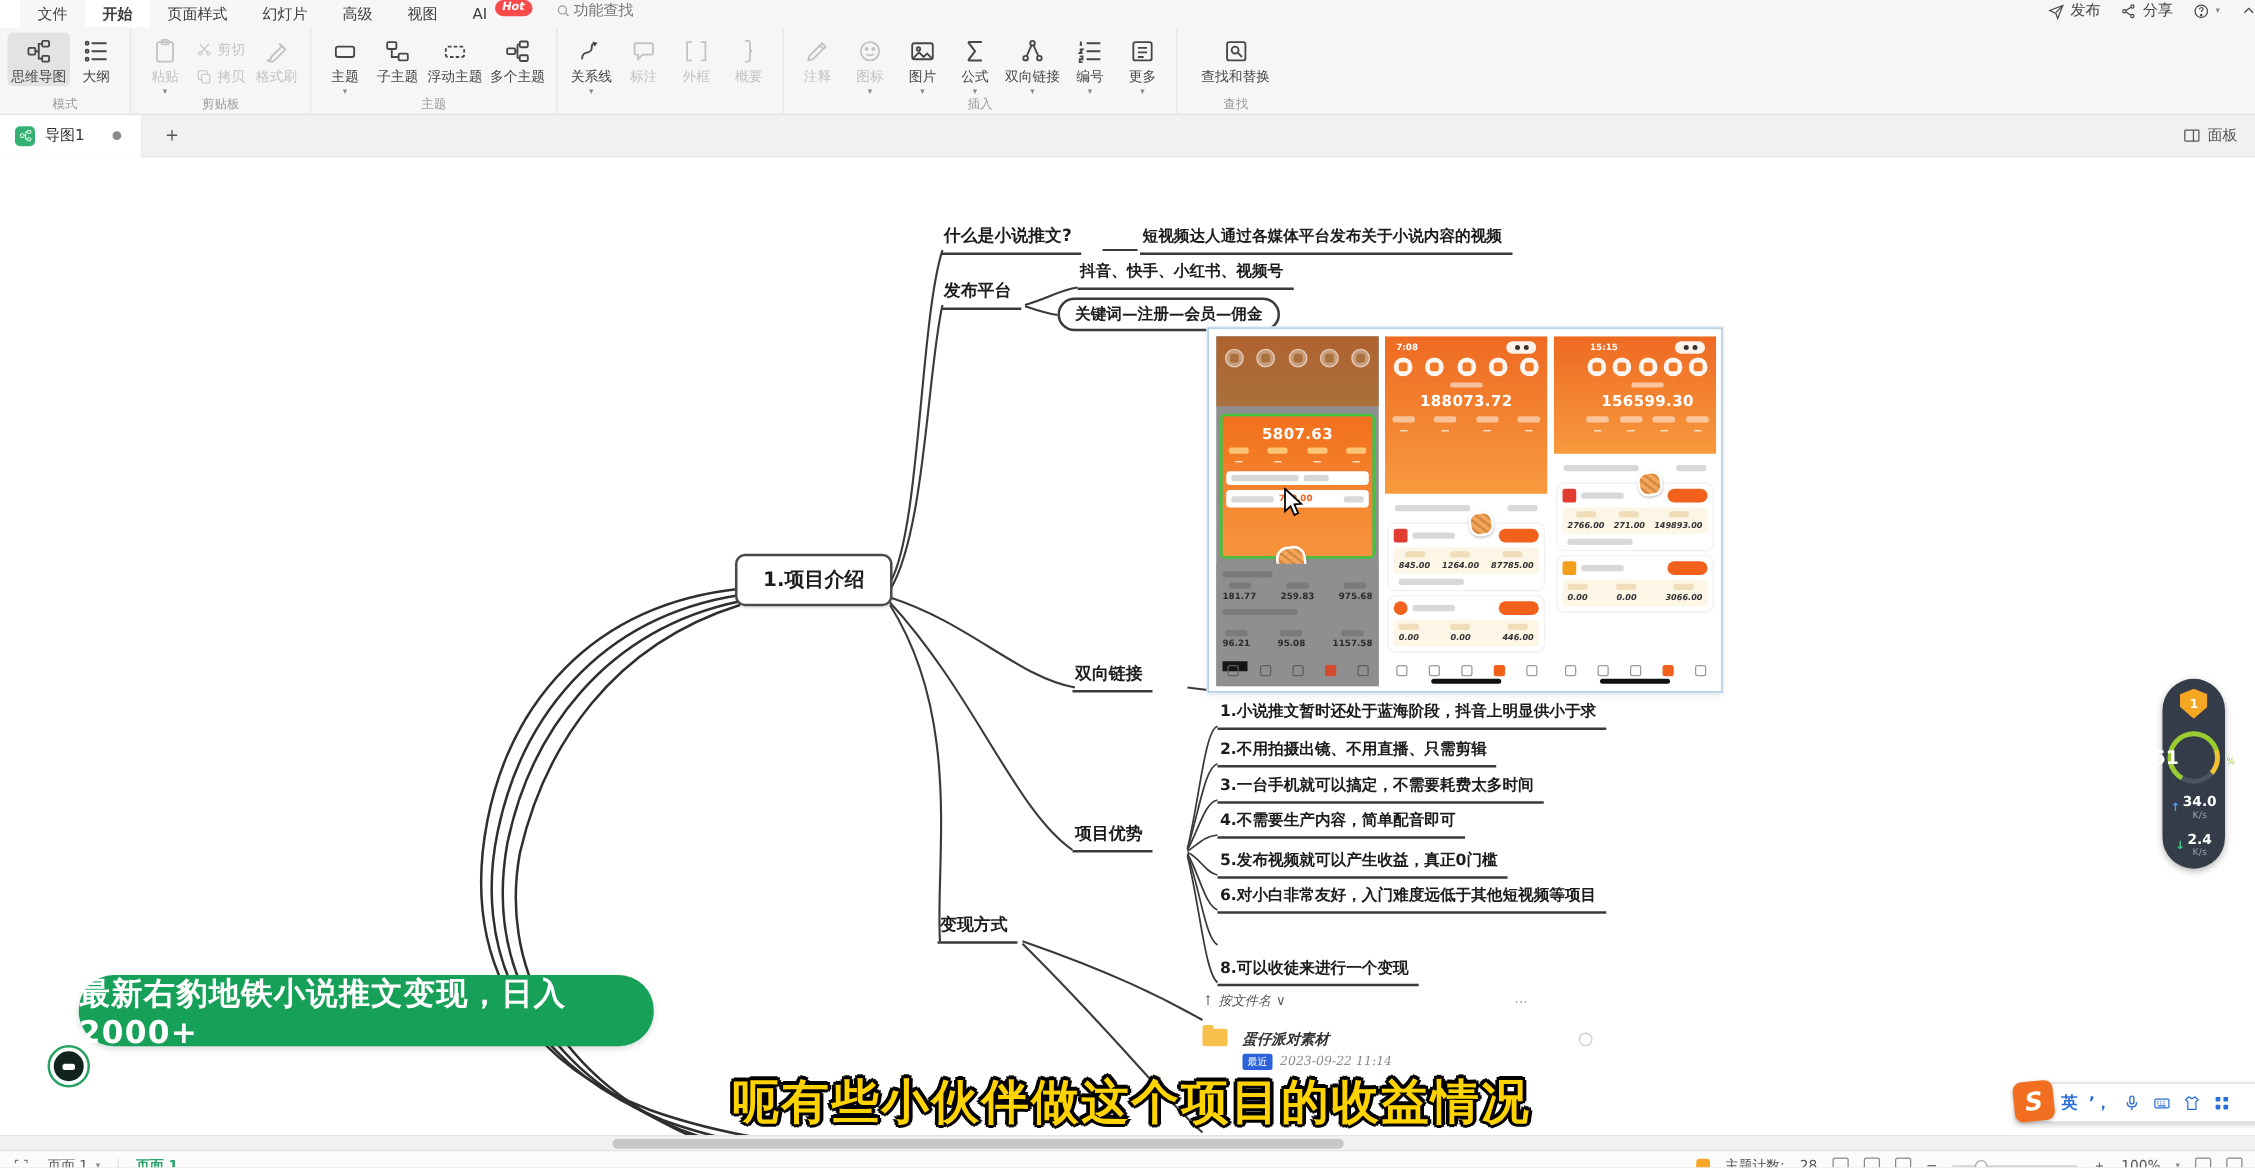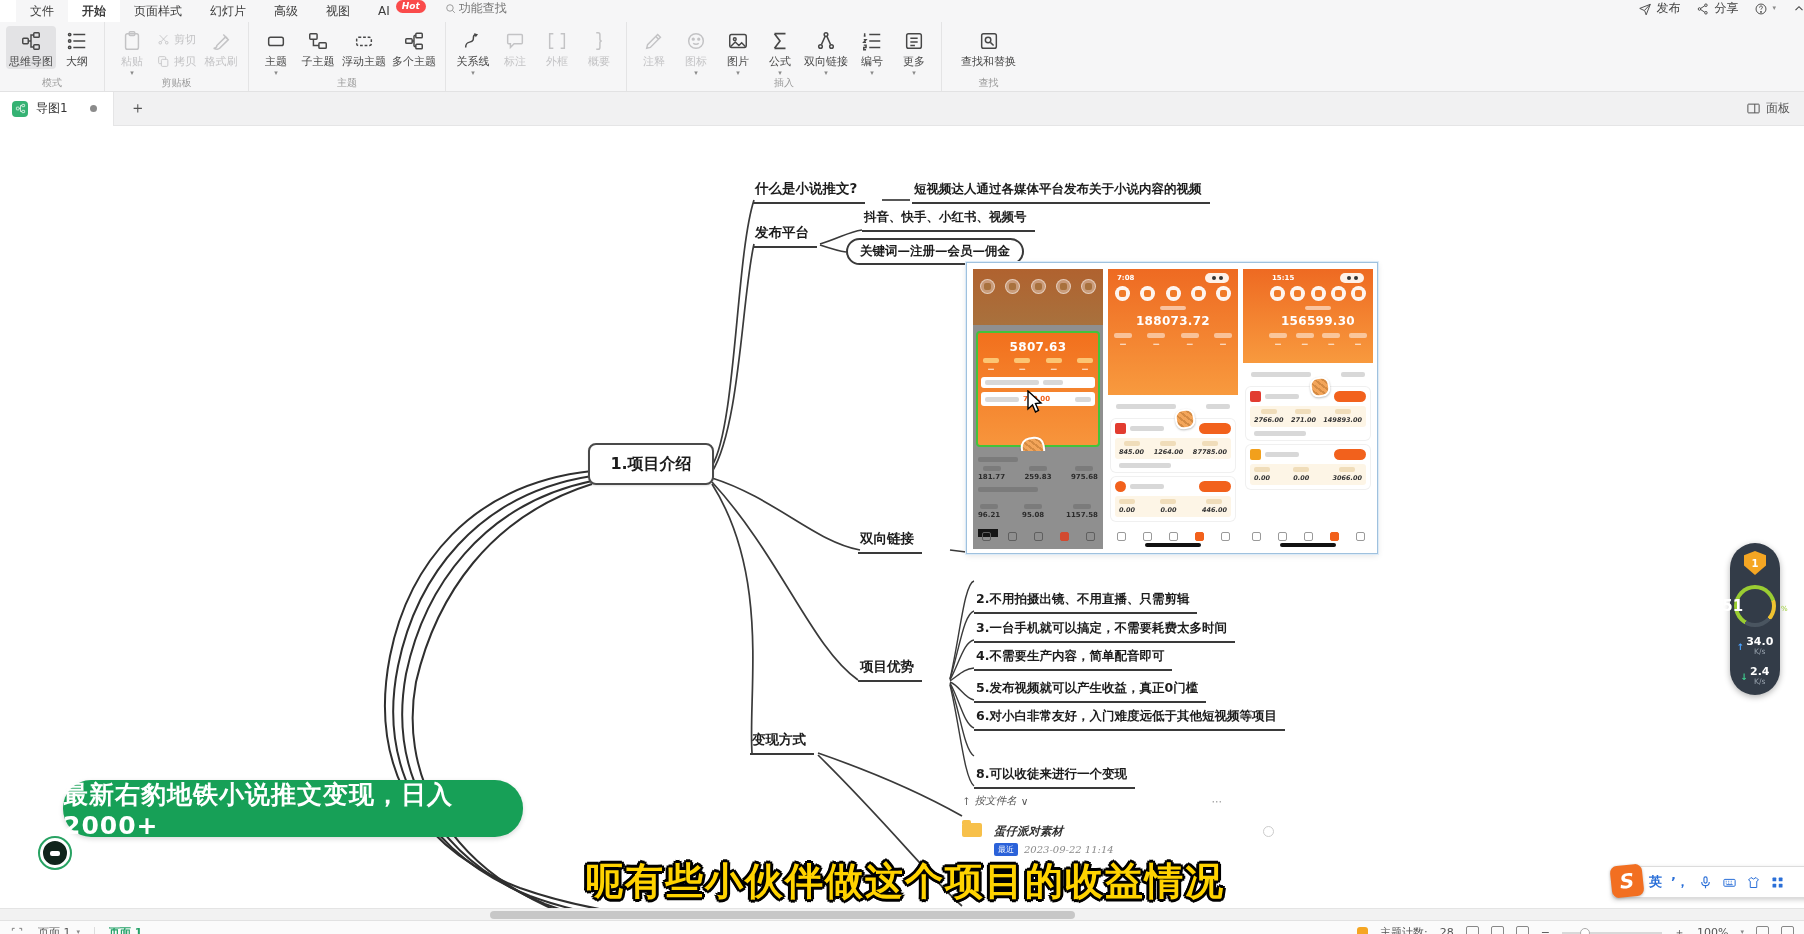--- a/index.html
+++ b/index.html
@@ -651,20 +651,21 @@
     </svg>
 
     <div class="rootnode">1.项目介绍</div>
     <div class="mlabel" style="left:753px;top:54px;">什么是小说推文?</div>
     <div class="mitem" style="left:912px;top:55px;">短视频达人通过各媒体平台发布关于小说内容的视频</div>
     <div class="mlabel" style="left:753px;top:98px;">发布平台</div>
     <div class="mitem" style="left:862px;top:83px;">抖音、快手、小红书、视频号</div>
     <div class="pillnode" style="left:846px;top:112px;">关键词—注册—会员—佣金</div>
     <div class="mlabel" style="left:858px;top:404px;">双向链接</div>
     <div class="mlabel" style="left:858px;top:532px;">项目优势</div>
+    <div class="mitem" style="left:974px;top:435px;">1.小说推文暂时还处于蓝海阶段，抖音上明显供小于求</div>
     <div class="mitem" style="left:974px;top:465px;">2.不用拍摄出镜、不用直播、只需剪辑</div>
     <div class="mitem" style="left:974px;top:494px;">3.一台手机就可以搞定，不需要耗费太多时间</div>
     <div class="mitem" style="left:974px;top:522px;">4.不需要生产内容，简单配音即可</div>
     <div class="mitem" style="left:974px;top:554px;">5.发布视频就可以产生收益，真正0门槛</div>
     <div class="mitem" style="left:974px;top:582px;">6.对小白非常友好，入门难度远低于其他短视频等项目</div>
     <div class="mitem" style="left:974px;top:640px;">8.可以收徒来进行一个变现</div>
     <div class="mlabel" style="left:750px;top:605px;">变现方式</div>
 
     <div class="shot">
 

